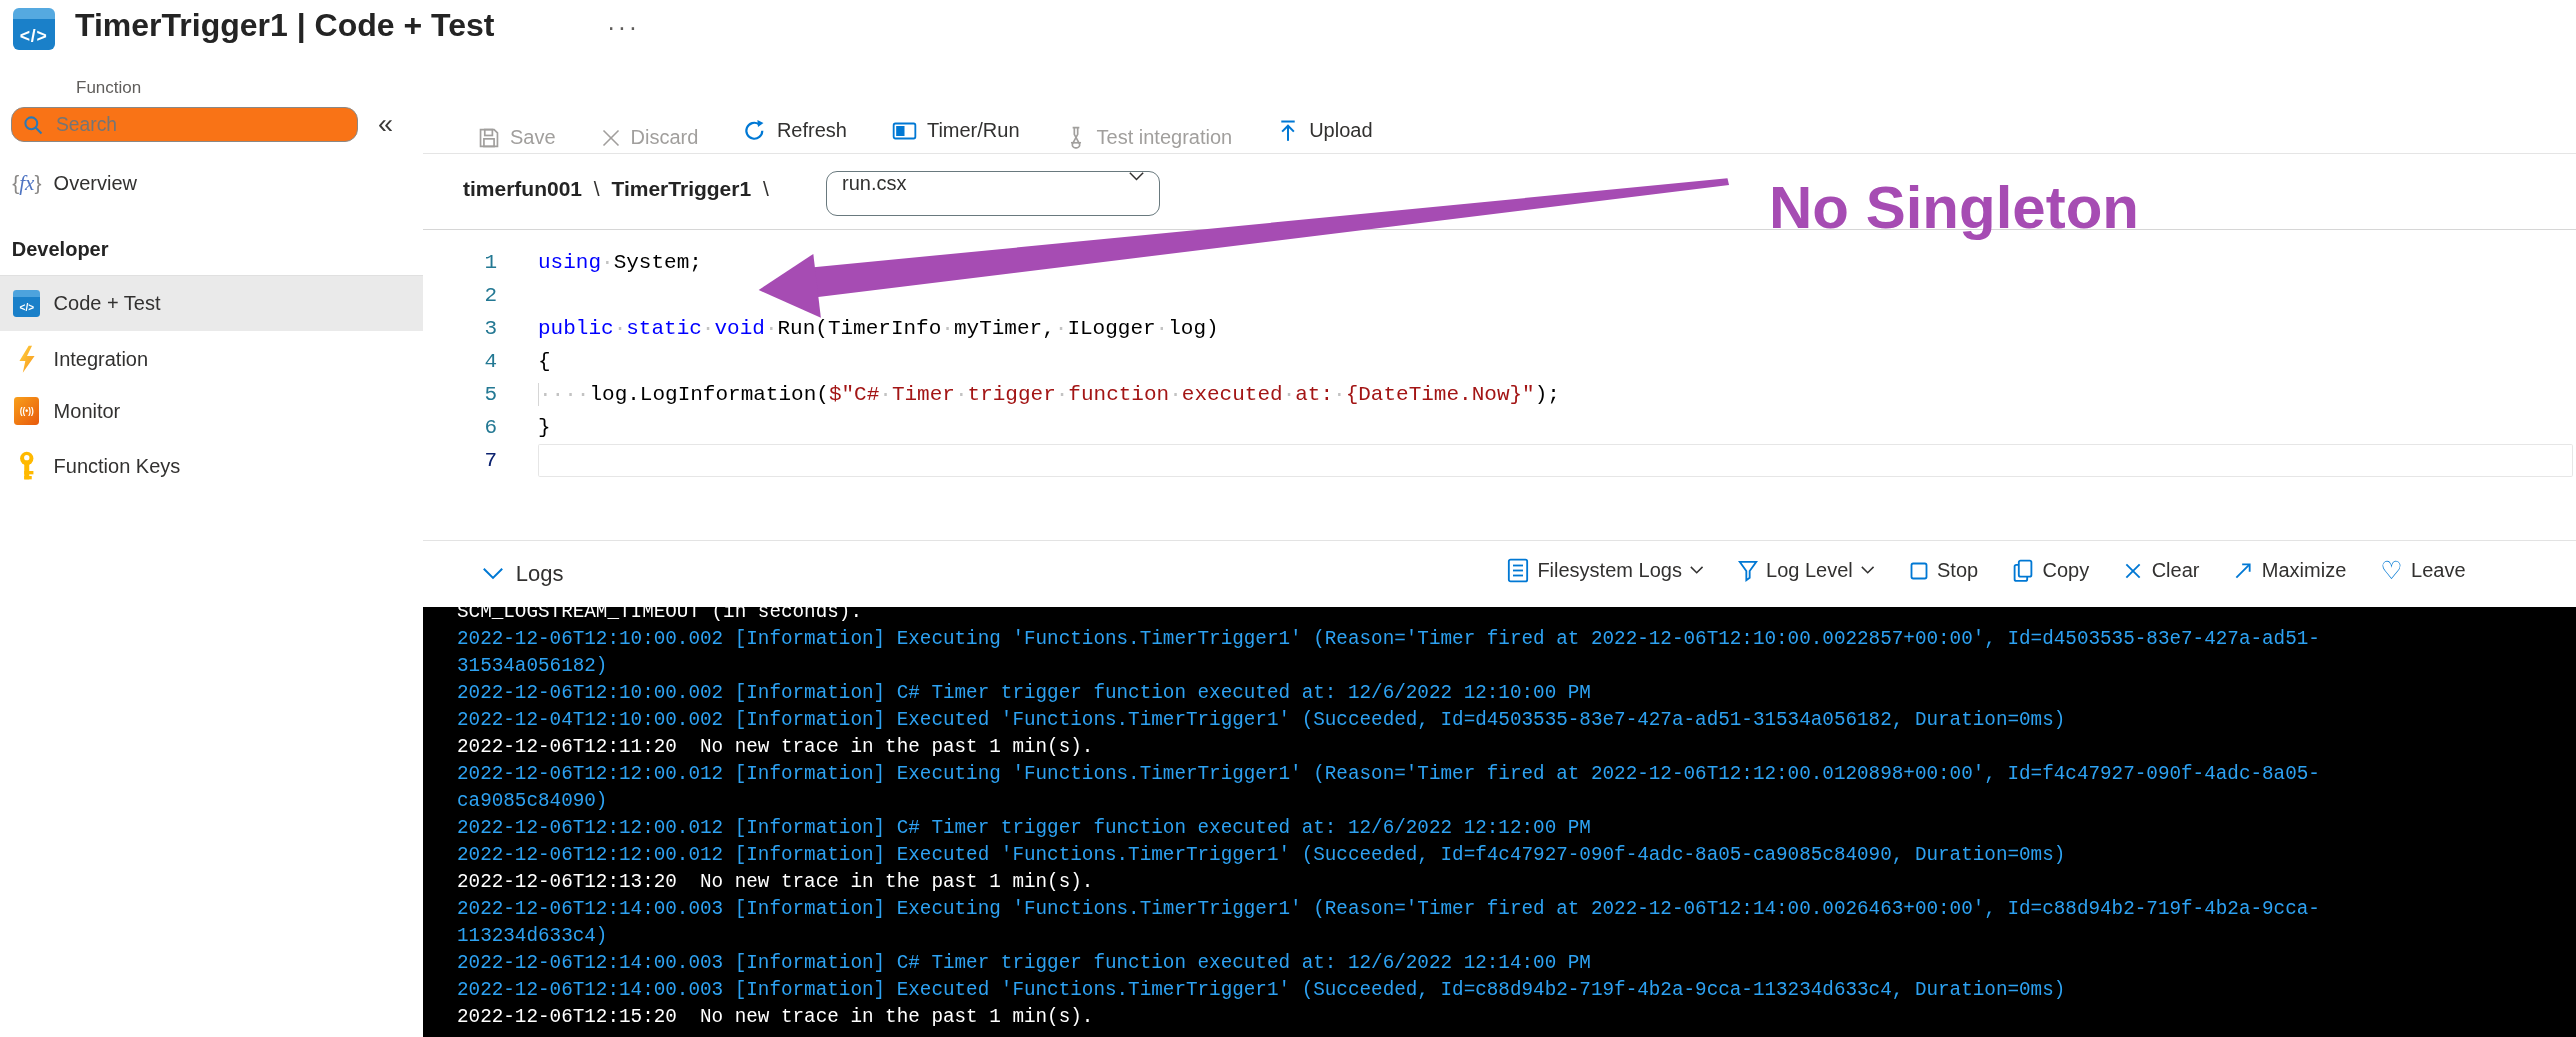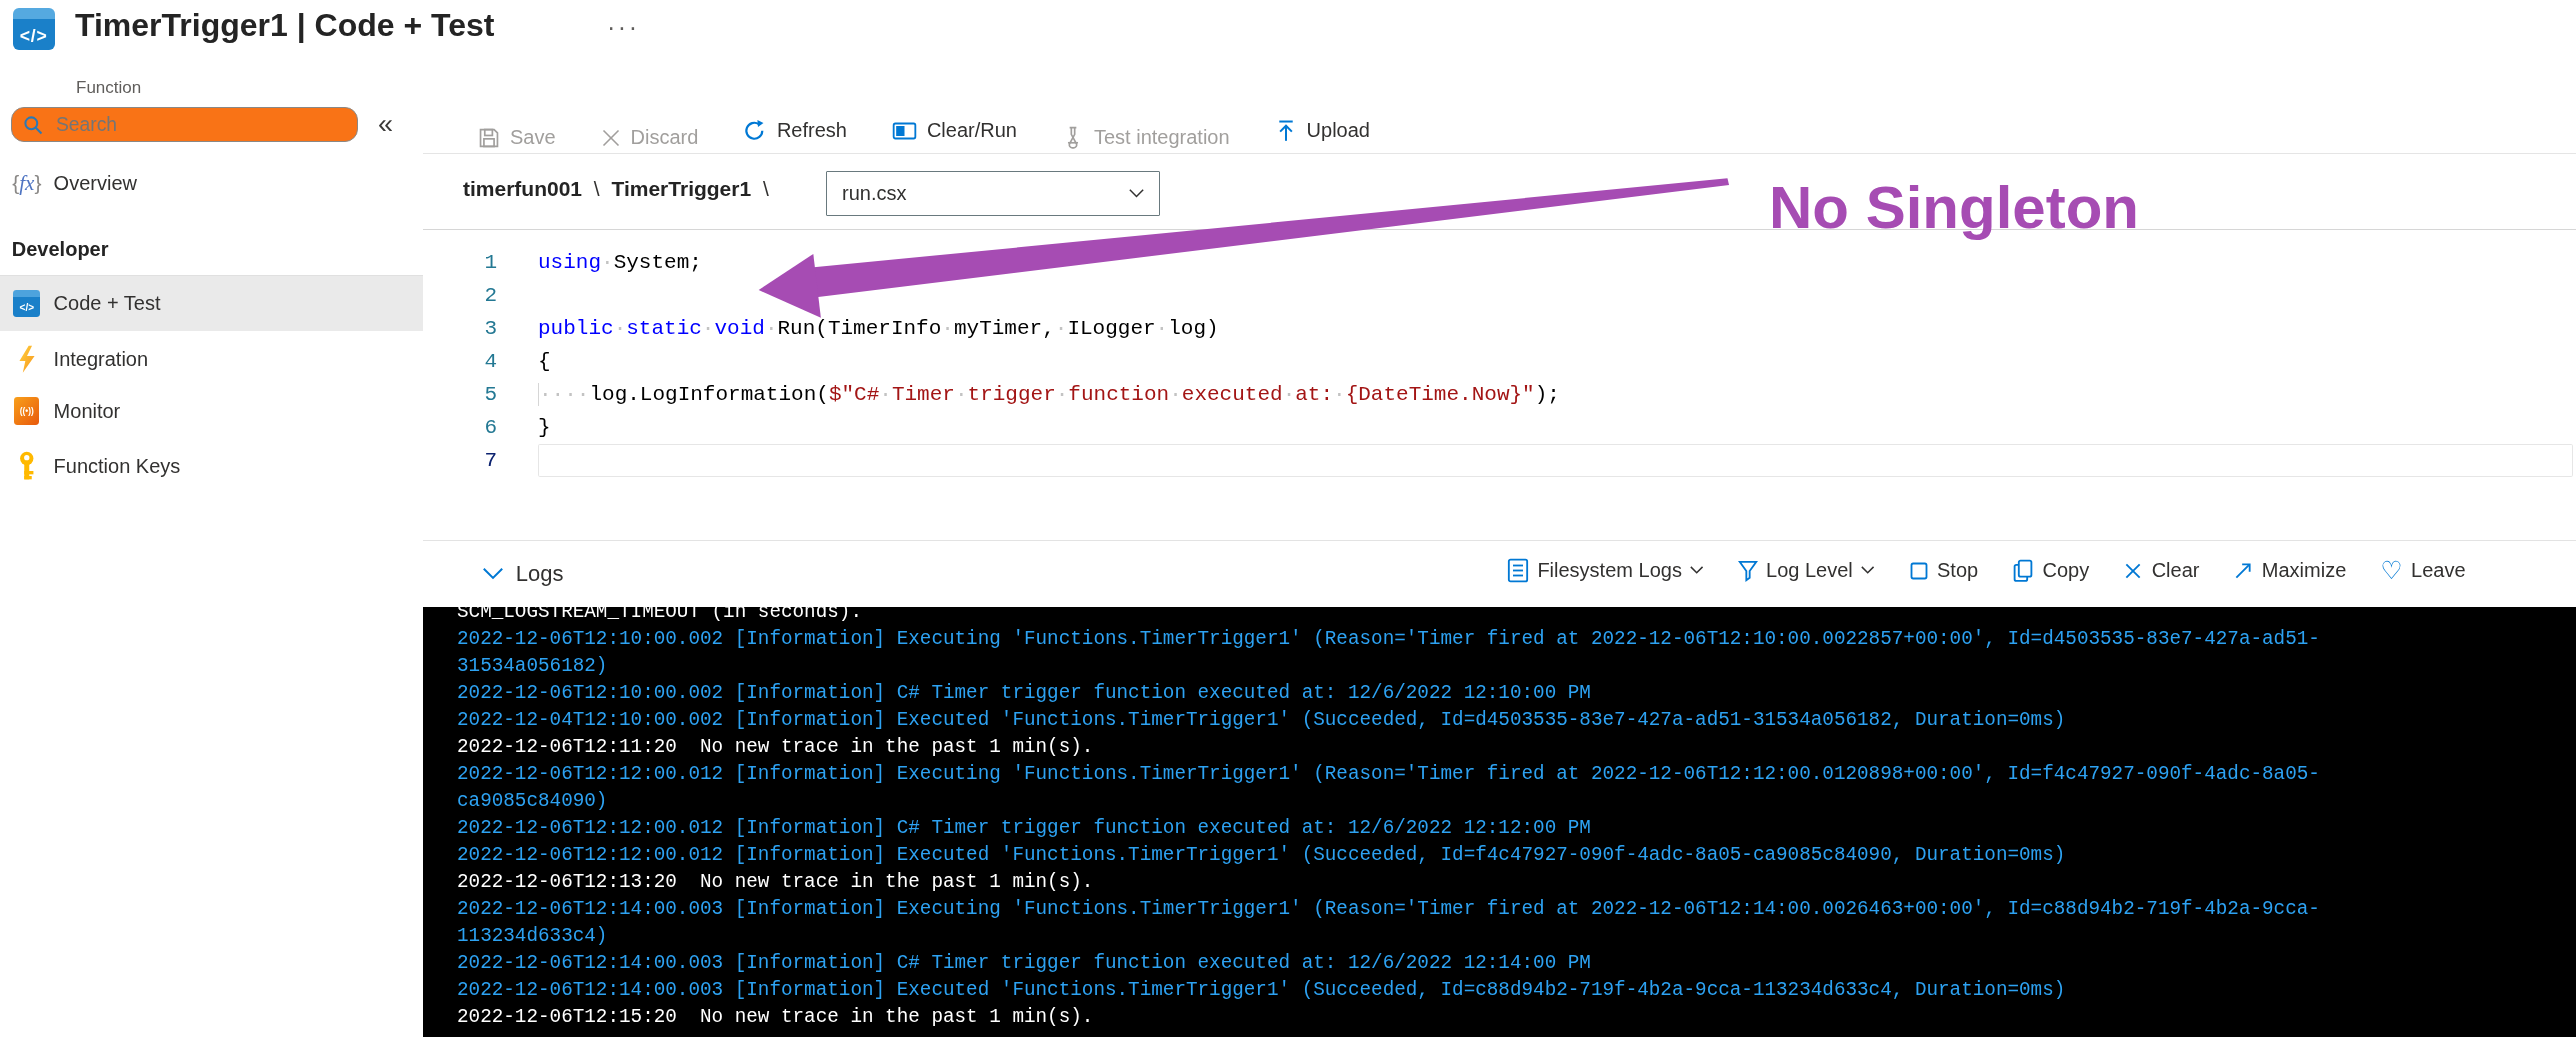--- a/index.html
+++ b/index.html
@@ -34,22 +34,22 @@
     display:flex;align-items:center;justify-content:center;color:#fff;font-size:8.4px;font-weight:700;}
   
   #toolbar{left:423px;top:108px;right:0;height:45px;border-bottom:0.8px solid #e5e5e5;
     display:flex;align-items:center;padding-left:55px;gap:45px;}
   .tb-item{display:flex;align-items:center;gap:10px;font-size:20px;color:#323130;white-space:nowrap;}
   .tb-item.disabled{color:#a19f9d;margin-top:14px;}
   
   #crumb-row{left:423px;top:153px;right:0;height:76px;border-bottom:0.8px solid #d6d6d6;}
   #crumbs{left:40px;top:23.5px;font-size:21px;font-weight:600;color:#242424;white-space:nowrap;}
   #crumbs .sep{font-weight:400;margin:0 11.8px;color:#323130;}
-  #file-select{left:403px;top:17.6px;width:334px;height:45px;border:1.3px solid #69797e;border-radius:1px;
-    display:flex;align-items:center;justify-content:space-between;padding:0 15px;box-sizing:border-box;background:#fff;}
+  #file-select{left:403px;top:17.6px;width:334px;height:45px;border:1.3px solid #69797e;border-radius:11px;
+    display:flex;justify-content:space-between;padding:0 15px;box-sizing:border-box;background:#fff;}
   #file-select .val{font-size:20px;color:#323130;}
   
   #editor{left:423px;top:229px;right:0;height:311px;padding-top:17px;font-family:"Liberation Mono","DejaVu Sans Mono",monospace;}
   .code-row{display:flex;height:33px;line-height:33px;font-size:21px;}
   .code-row .gutter{width:74px;text-align:right;color:#237893;flex:0 0 74px;}
   .code-row .code{margin-left:41px;flex:1;white-space:pre;margin-right:3.4px;}
   .code-row.current .gutter{color:#0b216f;}
   .code-row.current .code{border:0.8px solid #e6e6e6;border-radius:1.7px;line-height:31px;}
   .seg-kw{color:#0000ff;} .seg-pl{color:#000000;} .seg-str{color:#a31515;}
   .seg-ind{border-left:0.8px solid #d6d6d6;}
@@ -156,21 +156,21 @@
       <path d="M23 14 a9.5 9.5 0 1 1 -4.2 -7.9" fill="none" stroke="#0078d4" stroke-width="2.6"></path>
       <polygon points="17.2,1.2 24.4,4.8 17.8,9.4" fill="#0078d4"></polygon>
     </svg>
     <span>Refresh</span>
   </div>
   <div class="tb-item">
     <svg width="25" height="20" viewBox="0 0 30 24">
       <rect x="2" y="3" width="26" height="18" rx="2" fill="none" stroke="#0078d4" stroke-width="2.2"></rect>
       <rect x="5" y="6" width="10" height="12" fill="#0078d4"></rect>
     </svg>
-    <span>Clear/Run</span>
+    <span>Timer/Run</span>
   </div>
   <div class="tb-item disabled">
     <svg width="22" height="23.5" viewBox="0 0 26 28">
       <path d="M9 2h8 M11 2v8l6 11a3.4 3.4 0 0 1-3 5H12a3.4 3.4 0 0 1-3-5l6-11V2" fill="none" stroke="#a19f9d" stroke-width="2"></path>
       <line x1="7" y1="20" x2="19" y2="20" stroke="#a19f9d" stroke-width="2"></line>
     </svg>
     <span>Test integration</span>
   </div>
   <div class="tb-item">
     <svg width="22" height="23.5" viewBox="0 0 26 28">

